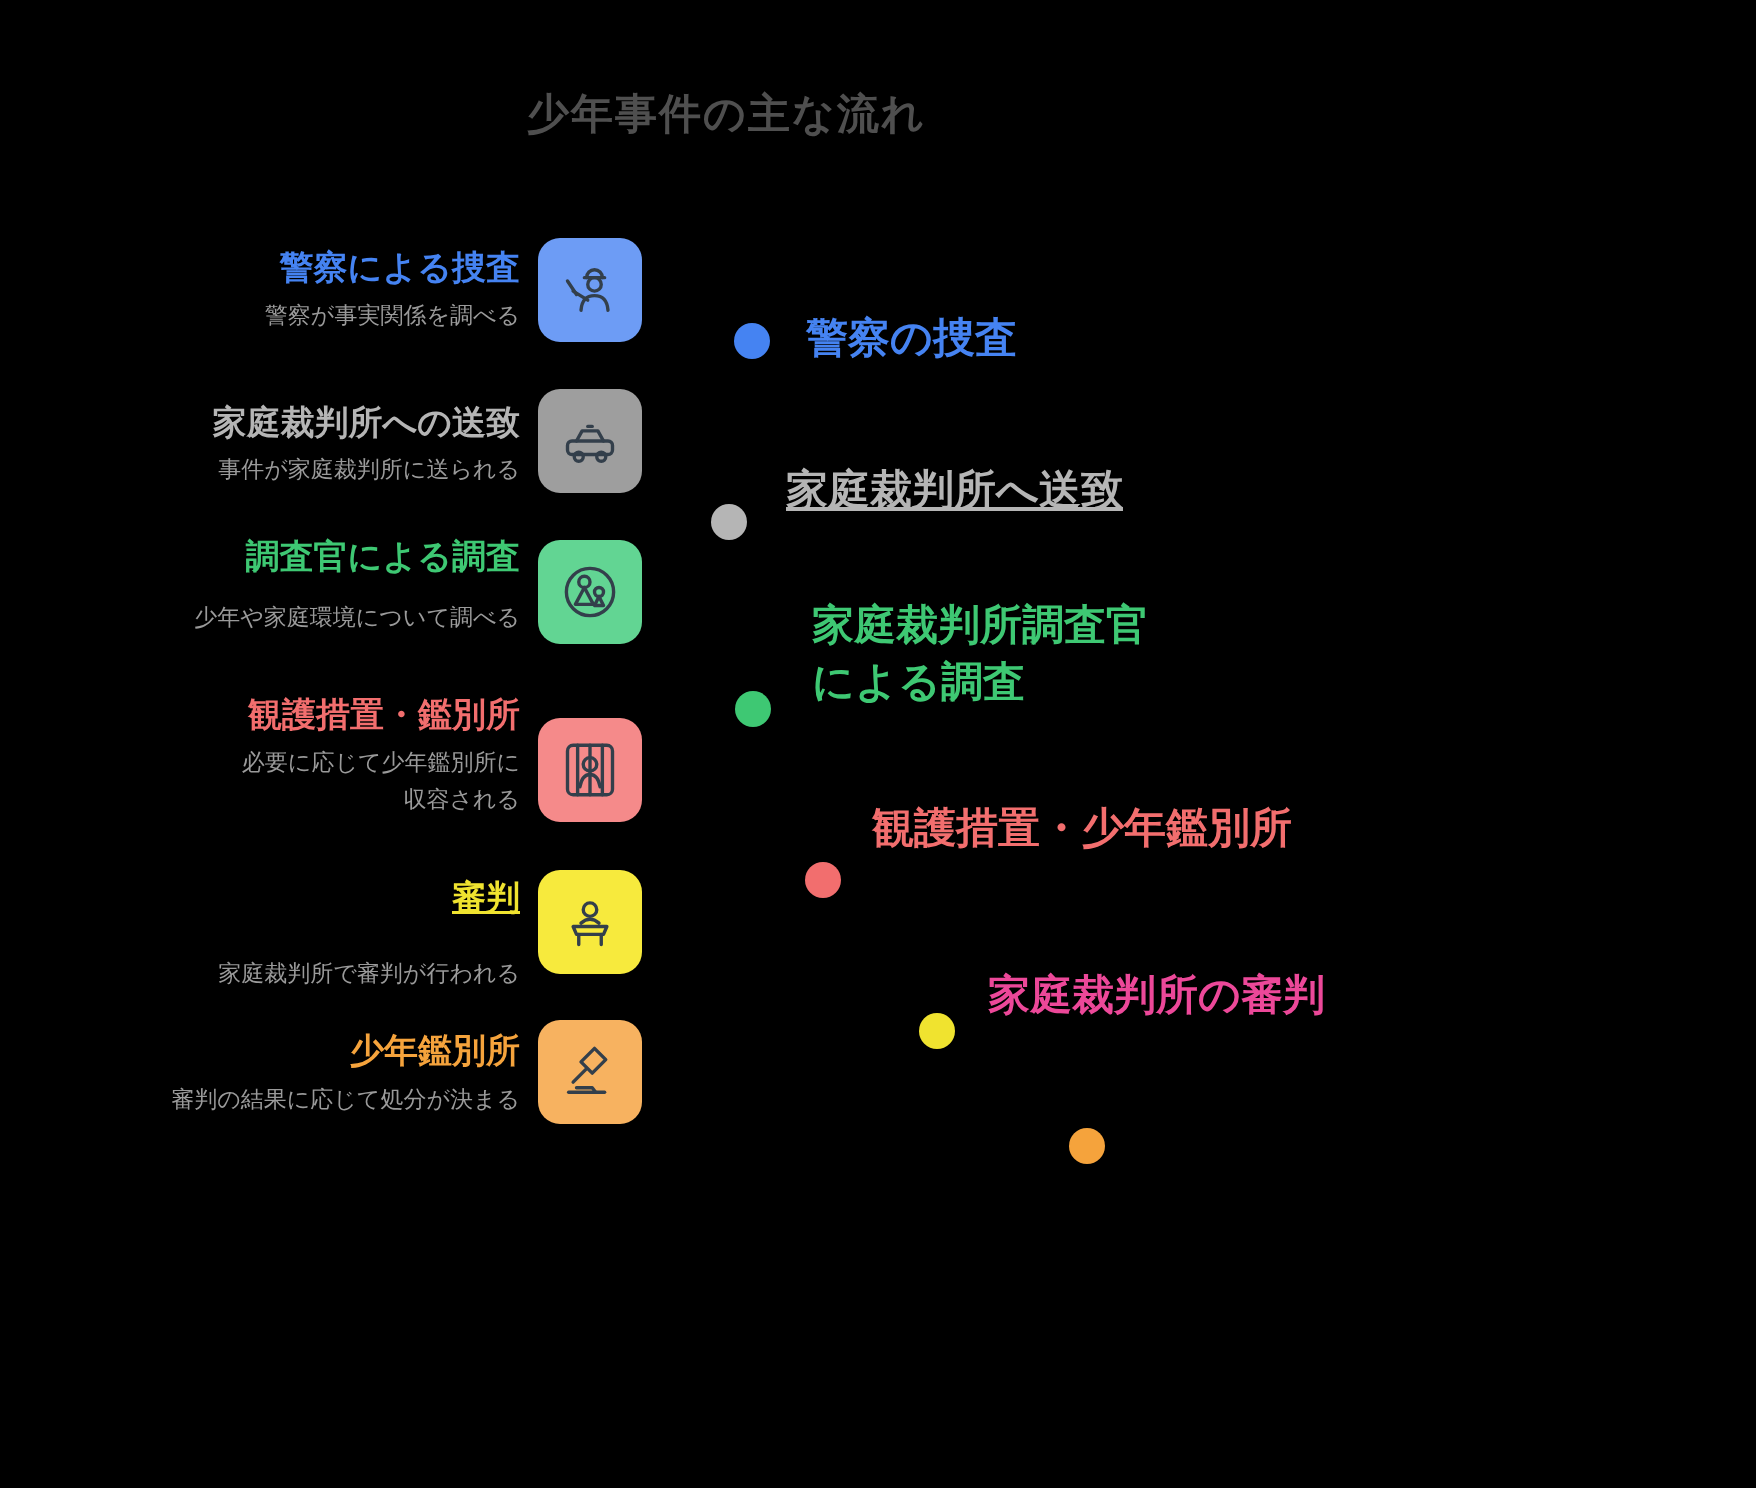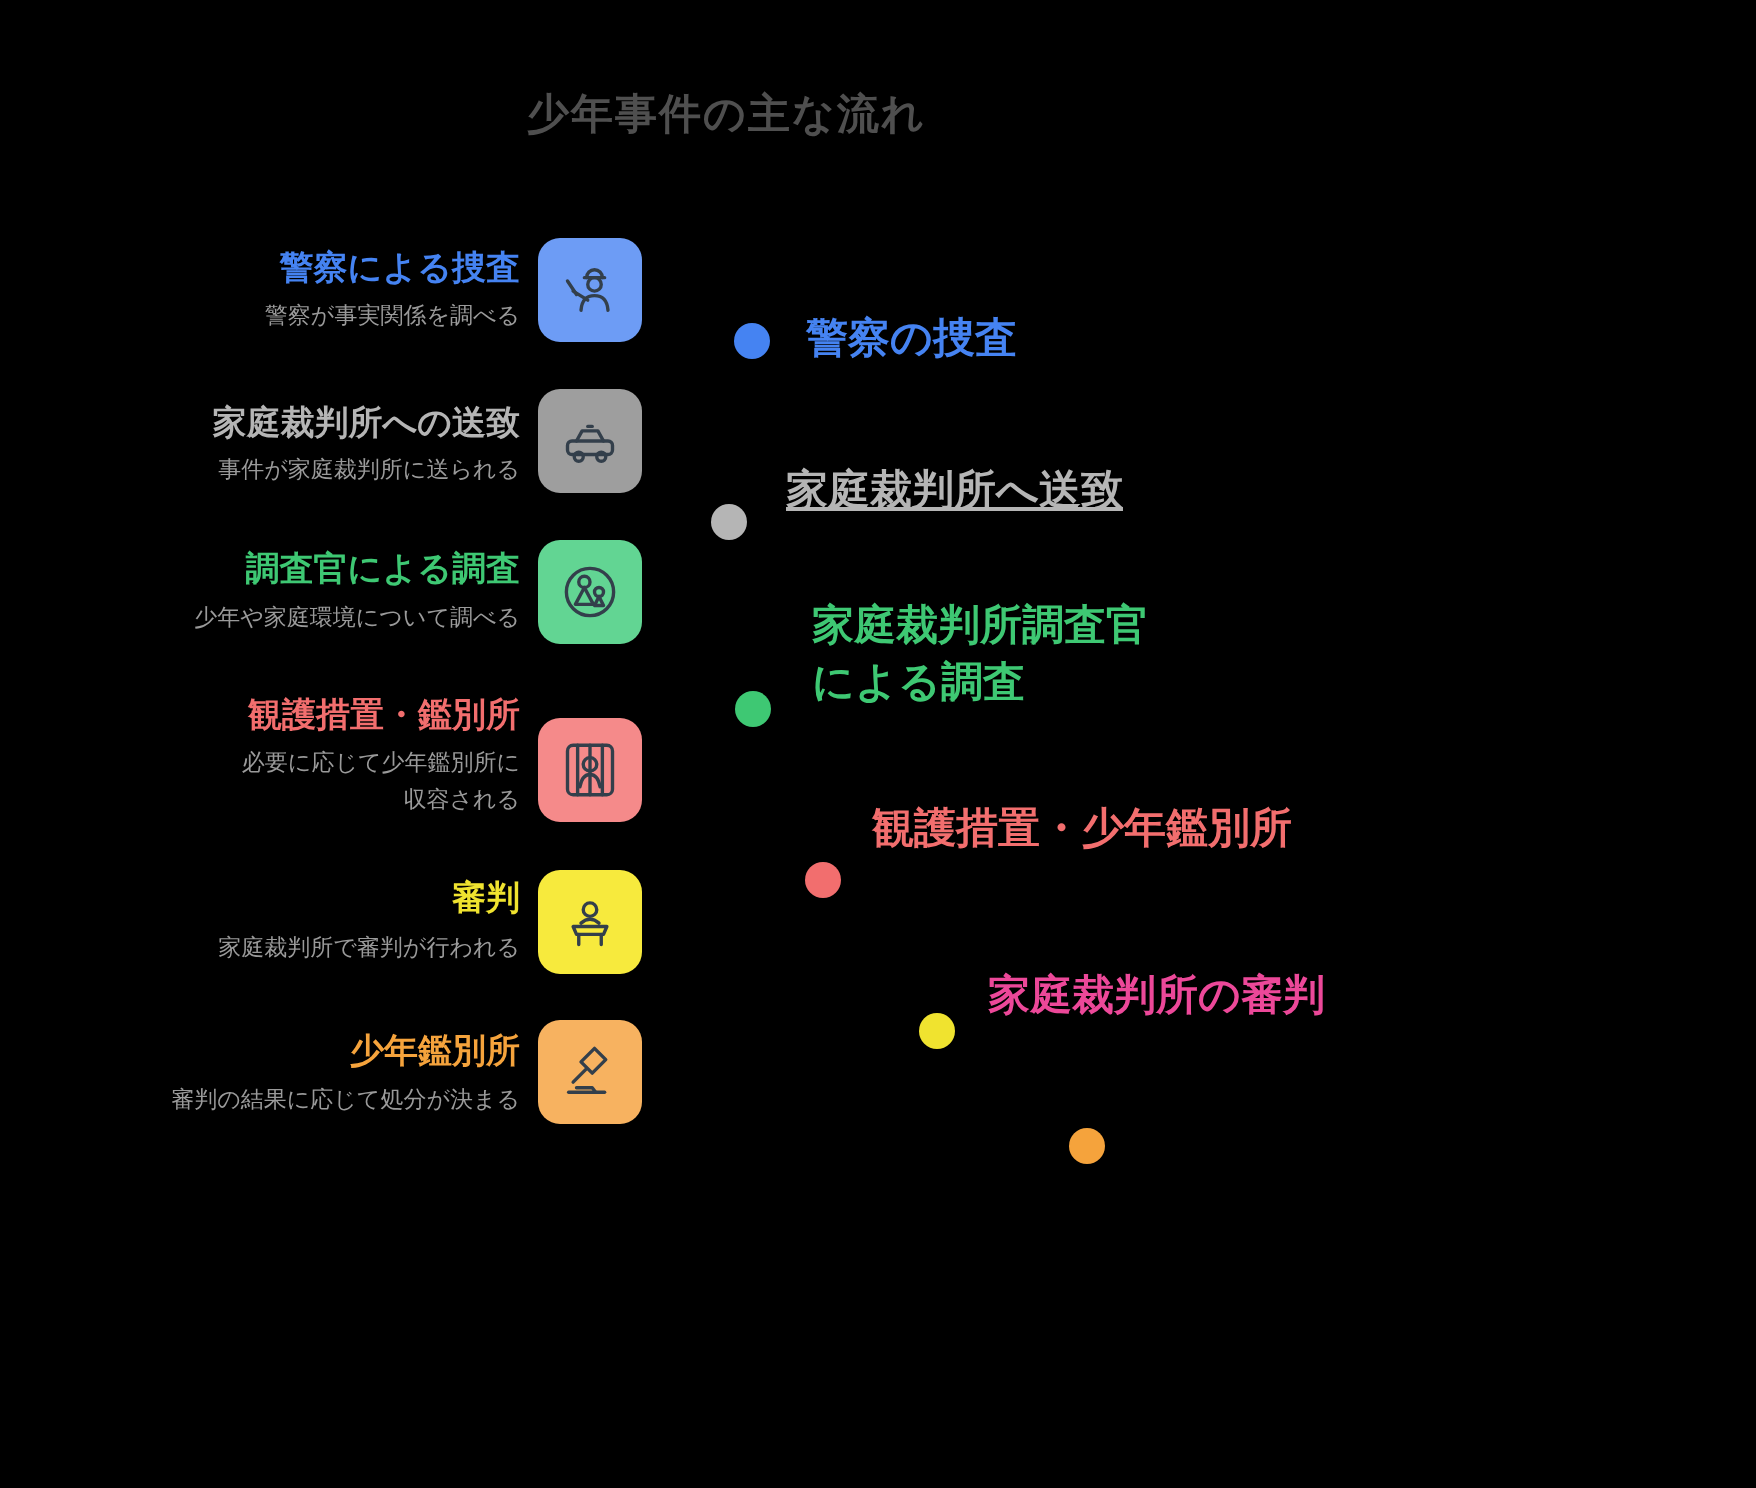--- a/index.html
+++ b/index.html
@@ -92,21 +92,21 @@
 <div class="abs icon-tile" style="left: 538px; top: 389px; background-color: rgb(158, 158, 158);">
   <svg viewBox="0 0 64 64">
     <rect x="12" y="32" width="40" height="12" rx="4"></rect>
     <path d="M20 32 l5 -9 h14 l5 9"></path>
     <path d="M30 19 h4"></path>
     <circle cx="22" cy="46" r="4"></circle>
     <circle cx="42" cy="46" r="4"></circle>
   </svg>
 </div>
 
-<div class="abs right-text step-title" style="top: 548px; color: rgb(62, 200, 115);">調査官による調査</div>
+<div class="abs right-text step-title" style="top: 536px; color: rgb(62, 200, 115);">調査官による調査</div>
 <div class="abs right-text step-desc" style="top: 599px; color: rgb(154, 154, 154);">少年や家庭環境について調べる</div>
 <div class="abs icon-tile" style="left: 538px; top: 540px; background-color: rgb(98, 213, 147);">
   <svg viewBox="0 0 64 64">
     <circle cx="32" cy="32" r="21"></circle>
     <circle cx="27" cy="23" r="5"></circle>
     <path d="M27 28 l-8 15 h16 z"></path>
     <circle cx="40" cy="32" r="4"></circle>
     <path d="M40 36 l-4 8 h8 z"></path>
   </svg>
 </div>
@@ -116,22 +116,22 @@
 収容される</div>
 <div class="abs icon-tile" style="left: 538px; top: 718px; background-color: rgb(245, 138, 138);">
   <svg viewBox="0 0 64 64">
     <rect x="12" y="10" width="40" height="44" rx="5"></rect>
     <circle cx="32" cy="27" r="6"></circle>
     <path d="M23 47 q2 -11 9 -11 q7 0 9 11"></path>
     <path d="M21 10 v44 M32 10 v44 M43 10 v44"></path>
   </svg>
 </div>
 
-<div class="abs right-text step-title" style="top: 877px; color: rgb(240, 227, 47);">審判</div>
-<div class="abs right-text step-desc" style="top: 929px; color: rgb(154, 154, 154);">家庭裁判所で審判が行われる</div>
+<div class="abs right-text step-title" style="top: 877px; color: rgb(240, 227, 47); text-decoration: underline;">審判</div>
+<div class="abs right-text step-desc" style="top: 955px; color: rgb(154, 154, 154);">家庭裁判所で審判が行われる</div>
 <div class="abs icon-tile" style="left: 538px; top: 870px; background-color: rgb(247, 234, 61);">
   <svg viewBox="0 0 64 64">
     <circle cx="32" cy="21" r="6"></circle>
     <path d="M24 33 q8 -7 16 0"></path>
     <path d="M17 36 h30 l-3 7 h-24 z"></path>
     <path d="M22 43 v9 M42 43 v9"></path>
   </svg>
 </div>
 
 <div class="abs right-text step-title" style="top: 1030px; color: rgb(245, 163, 60);">少年鑑別所</div>

